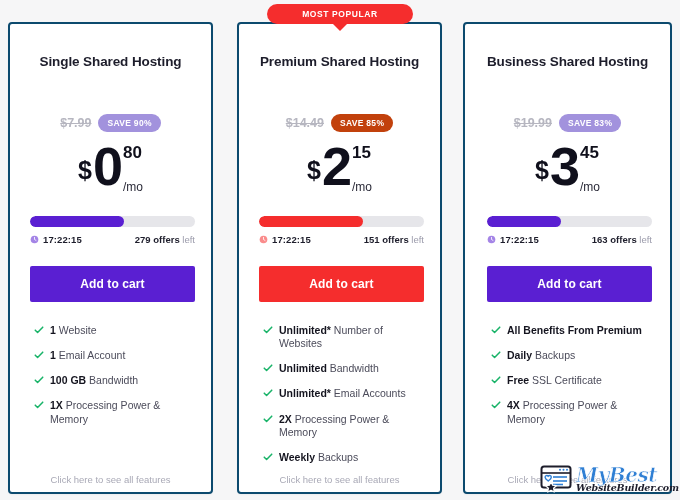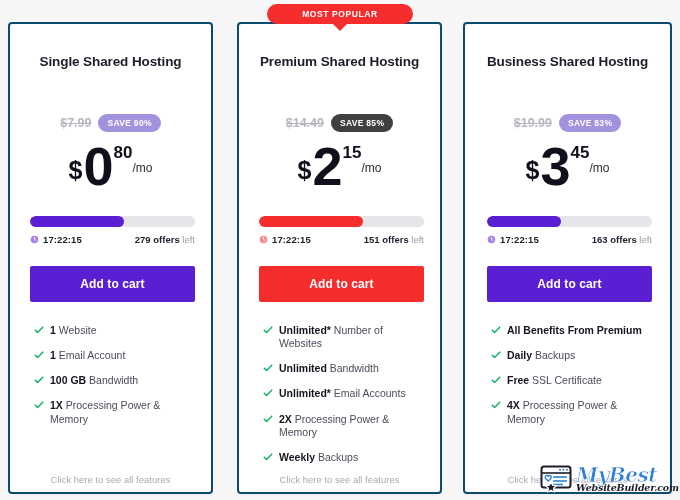--- a/index.html
+++ b/index.html
@@ -89,21 +89,21 @@
   .savebadge {
     font-size: 8.5px;
     font-weight: bold;
     color: #ffffff;
     letter-spacing: 0.3px;
     padding: 4px 9px 4px 9px;
     border-radius: 11px;
     white-space: nowrap;
   }
   .savebadge.purple { background: #a292dd; }
-  .savebadge.red    { background: #404040; }
+  .savebadge.red    { background: #c2410c; }
 
   
   .pricerow {
     position: absolute;
     top: 118px;
     left: 0; right: 0;
     display: flex;
     align-items: flex-start;
     justify-content: center;
   }
@@ -117,34 +117,36 @@
   }
   .whole {
     font-size: 54px;
     font-weight: bold;
     color: #10101c;
     line-height: 0.92;
     letter-spacing: -2px;
   }
   .fracwrap {
     display: flex;
+    flex-direction: column;
     align-items: flex-start;
     margin-left: 2px;
     margin-top: 2px;
+    gap: 8px;
   }
   .frac {
     font-size: 17px;
     font-weight: bold;
     color: #10101c;
     line-height: 1;
   }
   .permo {
     font-size: 12px;
     color: #2a2a38;
-    margin-top: 17px;
+    margin-top: 11px;
     font-weight: 400;
   }
 
   
   .bartrack {
     position: absolute;
     top: 192px;
     height: 11px;
     background: #e6e6ea;
     border-radius: 6px;

